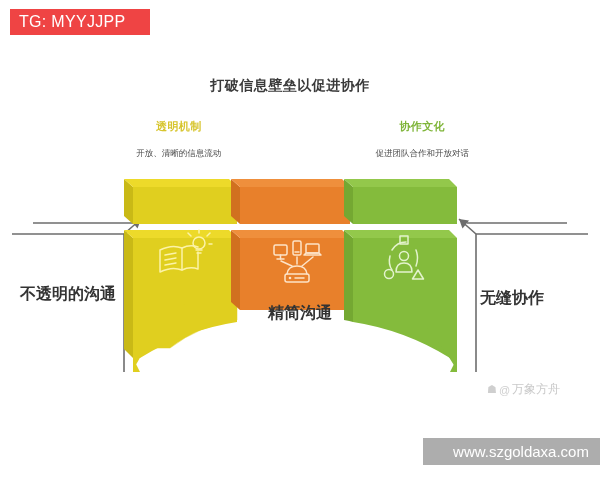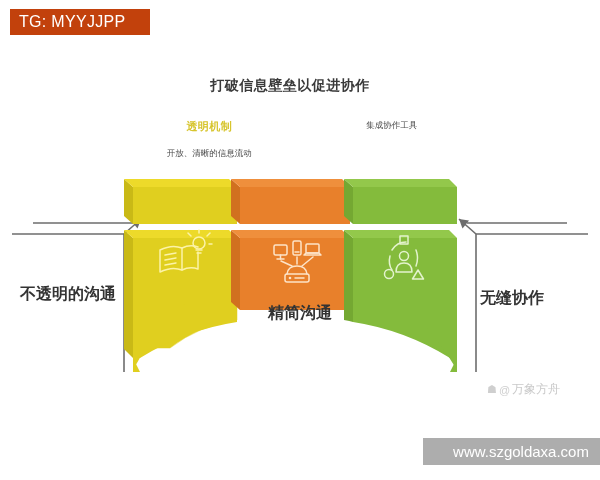--- a/index.html
+++ b/index.html
@@ -16,21 +16,21 @@
     background: #ffffff;
   }
 
   
   .tg-banner {
     position: absolute;
     left: 10px;
     top: 9px;
     width: 140px;
     height: 26px;
-    background: #c2410c;
+    background: #ef4444;
     color: #ffffff;
     font-size: 16px;
     line-height: 26px;
     padding-left: 9px;
     box-sizing: border-box;
     letter-spacing: 0.3px;
     white-space: nowrap;
   }
 
   
@@ -158,21 +158,24 @@
 <div class="tg-banner">TG: MYYJJPP</div>
 
 <div class="main-title">打破信息壁垒以促进协作</div>
 
 <div class="col-heads">
   <div class="col">
     <div class="col-title yellow">透明机制</div>
     <div class="col-desc">开放、清晰的信息流动</div>
   </div>
   <div class="col">
-    <div class="col-desc">集成协作工具</div>
+  </div>
+  <div class="col">
+    <div class="col-title green">协作文化</div>
+    <div class="col-desc">促进团队合作和开放对话</div>
   </div>
 </div>
 
 <div class="bridge-wrap">
 <svg width="600" height="480" viewBox="0 0 600 480" xmlns="http://www.w3.org/2000/svg">
 
   <g>
     <line x1="33" y1="223" x2="133" y2="223" stroke="#6d6d6d" stroke-width="1.6"></line>
     <line x1="12" y1="234" x2="124" y2="234" stroke="#6d6d6d" stroke-width="1.6"></line>
     <line x1="124" y1="234" x2="124" y2="372" stroke="#6d6d6d" stroke-width="1.6"></line>

